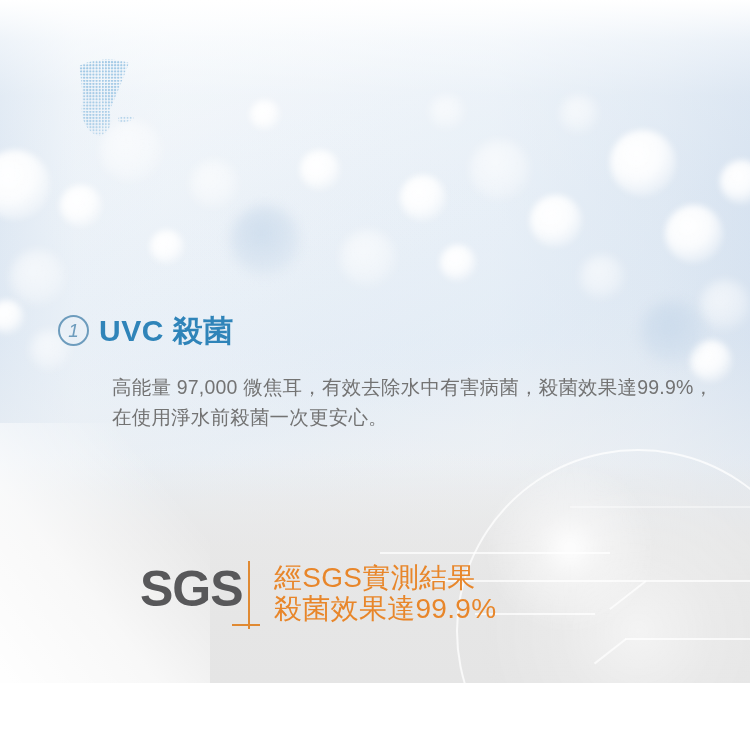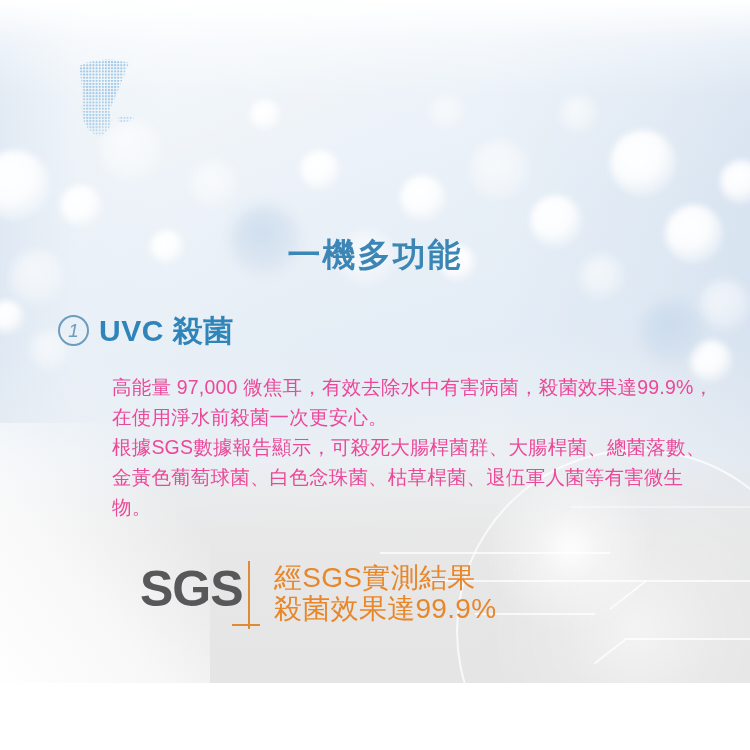--- a/index.html
+++ b/index.html
@@ -199,21 +199,21 @@
     line-height: 1;
   }
 
   .body-text {
     position: absolute;
     left: 112px;
     top: 372px;
     width: 610px;
     font-size: 19.5px;
     line-height: 30px;
-    color: #ec4899;
+    color: #737373;
     letter-spacing: 0.2px;
   }
   .body-text p {
     margin: 0;
   }
 
   
   .sgs-block {
     position: absolute;
     left: 140px;
@@ -329,30 +329,28 @@
                  M14 48 C24 48, 33 54, 37 62 C34 70, 28 76, 20 79 C12 73, 8 61, 14 48 Z" fill="url(#dots)"></path>
         <path d="M5 14 C20 6, 42 6, 55 11 C48 30, 40 48, 35 60 C40 70, 36 80, 26 84
                  C14 82, 6 68, 8 52 C9 40, 7 26, 5 14 Z" fill="url(#dots)"></path>
         <path d="M44 66 C50 63, 56 63, 60 66 C56 70, 50 71, 45 70 Z" fill="url(#dots)"></path>
       </g>
     </svg>
   </div>
 
   <div class="content">
 
-    <div class="main-heading">一機多功能</div>
 
     <div class="section-head">
       <div class="circle-num">1</div>
       <div class="section-title">UVC 殺菌</div>
     </div>
 
     <div class="body-text">
       <p>高能量 97,000 微焦耳，有效去除水中有害病菌，殺菌效果達99.9%，在使用淨水前殺菌一次更安心。</p>
-      <p>根據SGS數據報告顯示，可殺死大腸桿菌群、大腸桿菌、總菌落數、金黃色葡萄球菌、白色念珠菌、枯草桿菌、退伍軍人菌等有害微生物。</p>
     </div>
 
     <div class="sgs-block">
       <div class="sgs-logo">
         <div class="sgs-mark">SGS</div>
         <div class="sgs-vline"></div>
         <div class="sgs-hline"></div>
       </div>
       <div class="sgs-caption">
         <div>經SGS實測結果</div>

